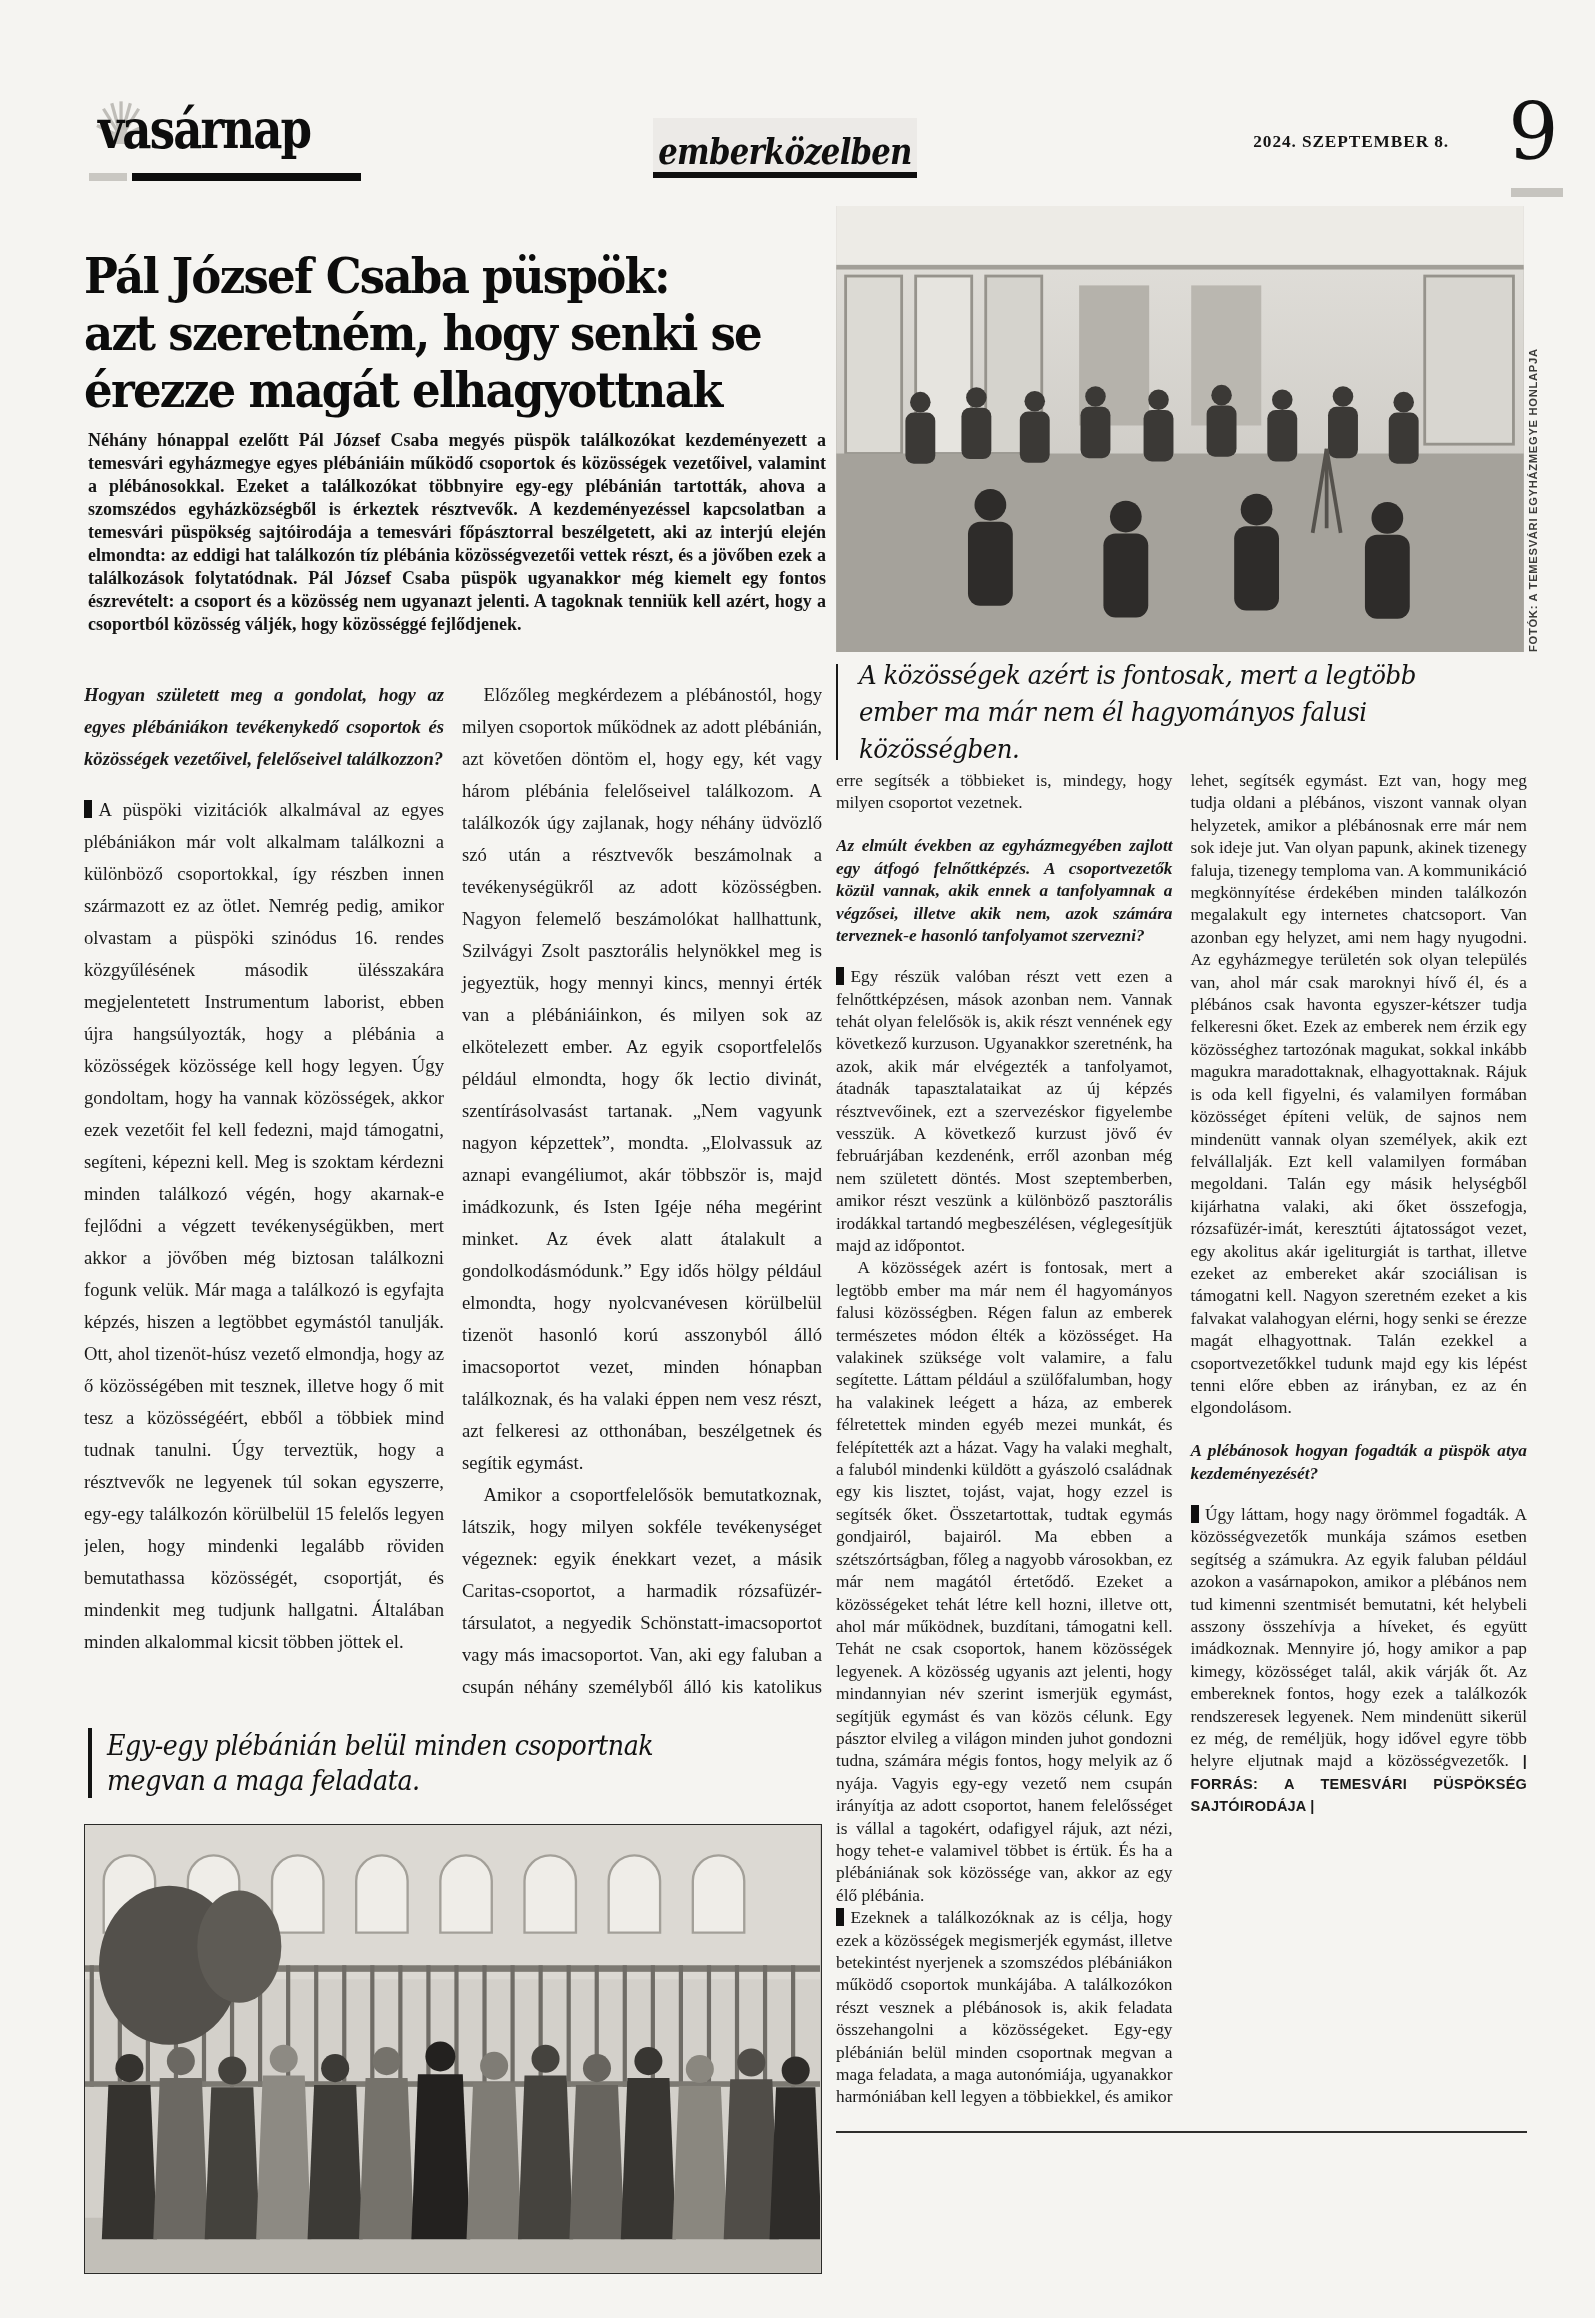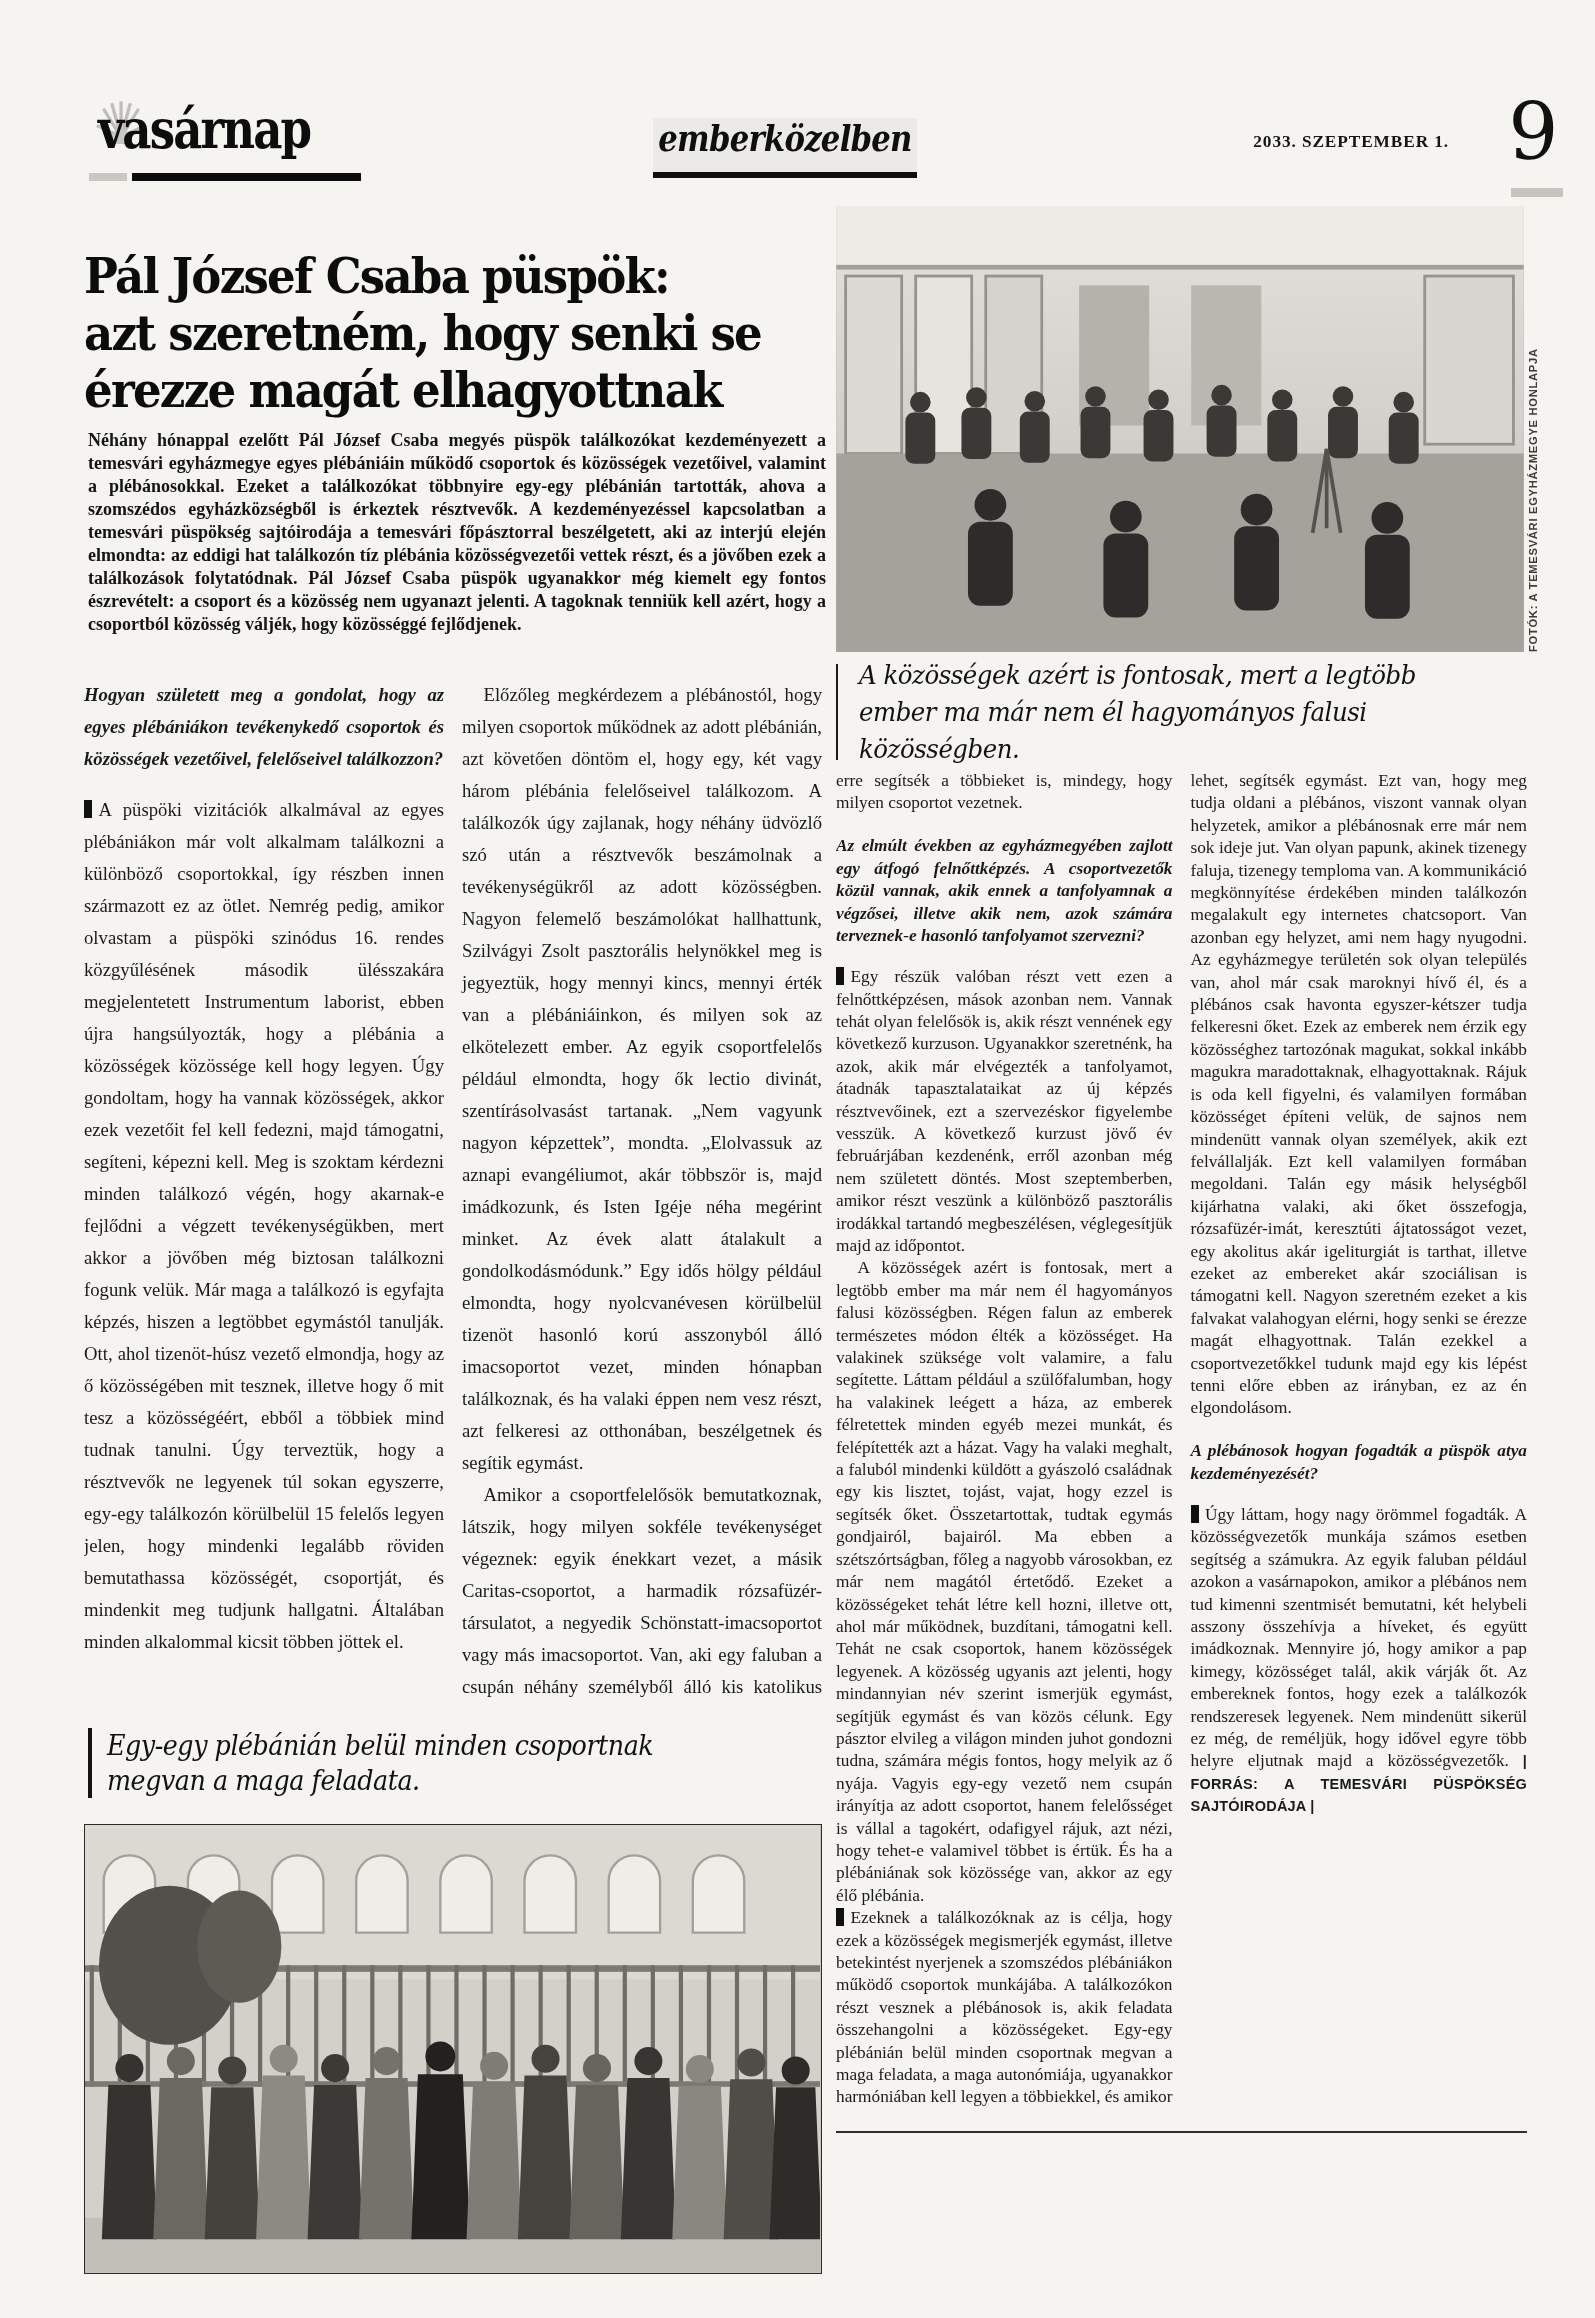--- a/index.html
+++ b/index.html
@@ -10,21 +10,21 @@
   
   .masthead{position:absolute;left:0;top:0;width:100%;height:206px;}
   .logo-wrap{position:absolute;left:89px;top:93px;width:290px;height:93px;}
   .sunburst{position:absolute;left:3.7px;top:0;z-index:0;}
   .logo-text{position:absolute;left:9.3px;top:8.4px;z-index:1;font-family:"DejaVu Serif",serif;
              font-weight:700;font-size:55px;letter-spacing:-2.3px;line-height:1;color:#0d0d0d;
              transform:scaleX(.82);transform-origin:left;}
   .logo-rule-gray{position:absolute;left:0px;top:80px;width:38px;height:7.5px;background:#c9c7c2;}
   .logo-rule-black{position:absolute;left:43px;top:80px;width:229px;height:7.5px;background:#0d0d0d;}
   .section-box{position:absolute;left:653px;top:118px;width:264px;height:60px;background:#eceae7;
-               border-bottom:6.5px solid #0f0f0f;display:flex;align-items:flex-start;justify-content:center;}
+               border-bottom:6.5px solid #0f0f0f;display:flex;align-items:flex-end;justify-content:center;}
   .section-box span{font-family:"DejaVu Serif",serif;font-style:italic;font-weight:700;
                     font-size:35px;letter-spacing:-0.9px;color:#0f0f0f;transform:scaleX(.88);}
   .issue-date{position:absolute;left:1122px;top:132px;width:327px;text-align:right;
               font-family:"Liberation Serif",serif;font-weight:700;font-size:17.3px;letter-spacing:0.9px;color:#151515;}
   .page-number{position:absolute;left:1494px;top:93px;width:79px;text-align:center;
                font-family:"DejaVu Serif",serif;font-weight:400;font-size:79px;line-height:1;color:#111;}
   .page-number-bar{position:absolute;left:1511px;top:188px;width:52px;height:9.3px;background:#c6c4bf;}
 
   
   .headline{position:absolute;left:84px;top:215px;width:748px;font-family:"DejaVu Serif",serif;
@@ -91,21 +91,21 @@
         </g>
         <circle cx="60" cy="100" r="22" fill="#c9c7c2"></circle>
       </svg>
       <div class="logo-text" data-name="logo-title">vasárnap</div>
       <div class="logo-rule-gray" data-name="logo-rule-gray"></div>
       <div class="logo-rule-black" data-name="logo-rule-black"></div>
     </div>
     <div class="section-box" data-name="section-header">
       <span data-name="section-title">emberközelben</span>
     </div>
-    <div class="issue-date" data-name="issue-date">2033. SZEPTEMBER 1.</div>
+    <div class="issue-date" data-name="issue-date">2024. SZEPTEMBER 8.</div>
     <div class="page-number" data-name="page-number">9</div>
     <div class="page-number-bar" data-name="page-number-bar"></div>
   </header>
 
   <div class="photo-top" data-name="meeting-photo">
     <svg width="688" height="446" viewBox="0 0 1472 955" data-name="meeting-photo-illustration">
       <defs>
         <linearGradient id="wall" x1="0" y1="0" x2="0" y2="1">
           <stop offset="0" stop-color="#e3e1dc"></stop>
             <stop offset="1" stop-color="#c2bfb9"></stop>

